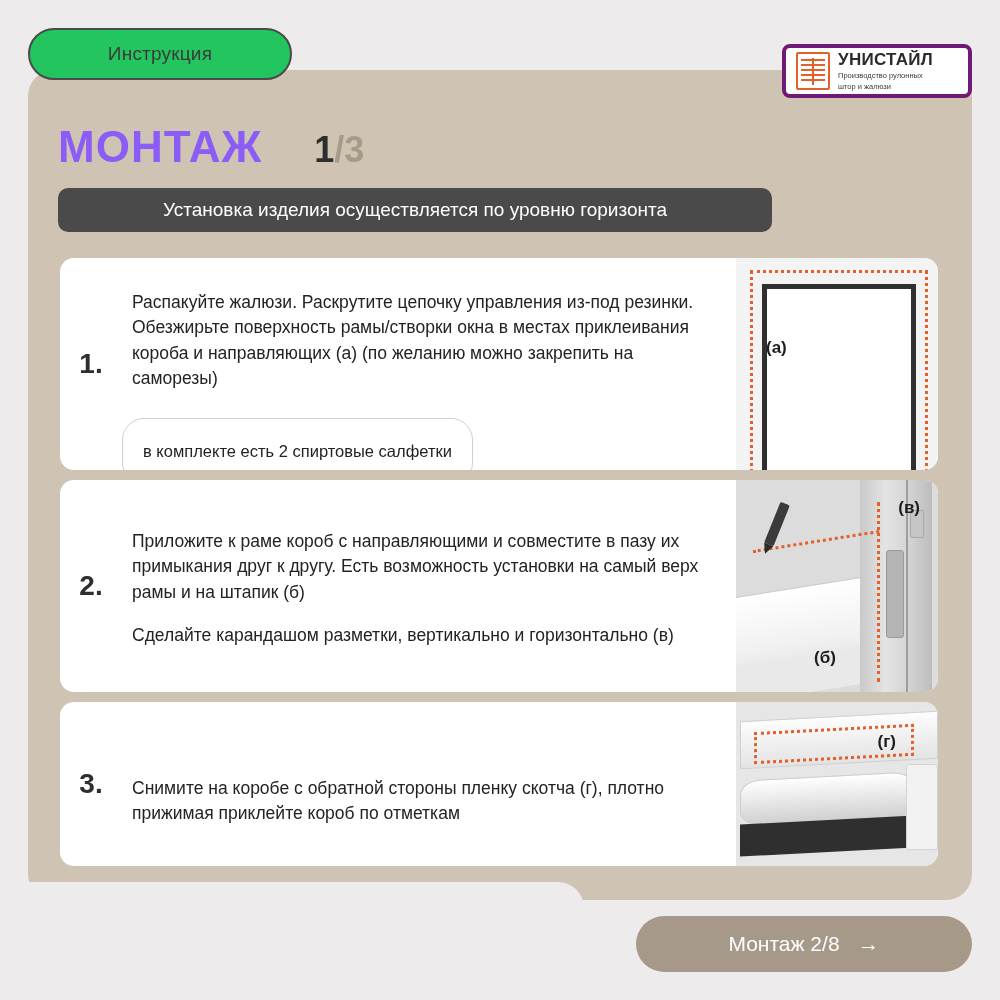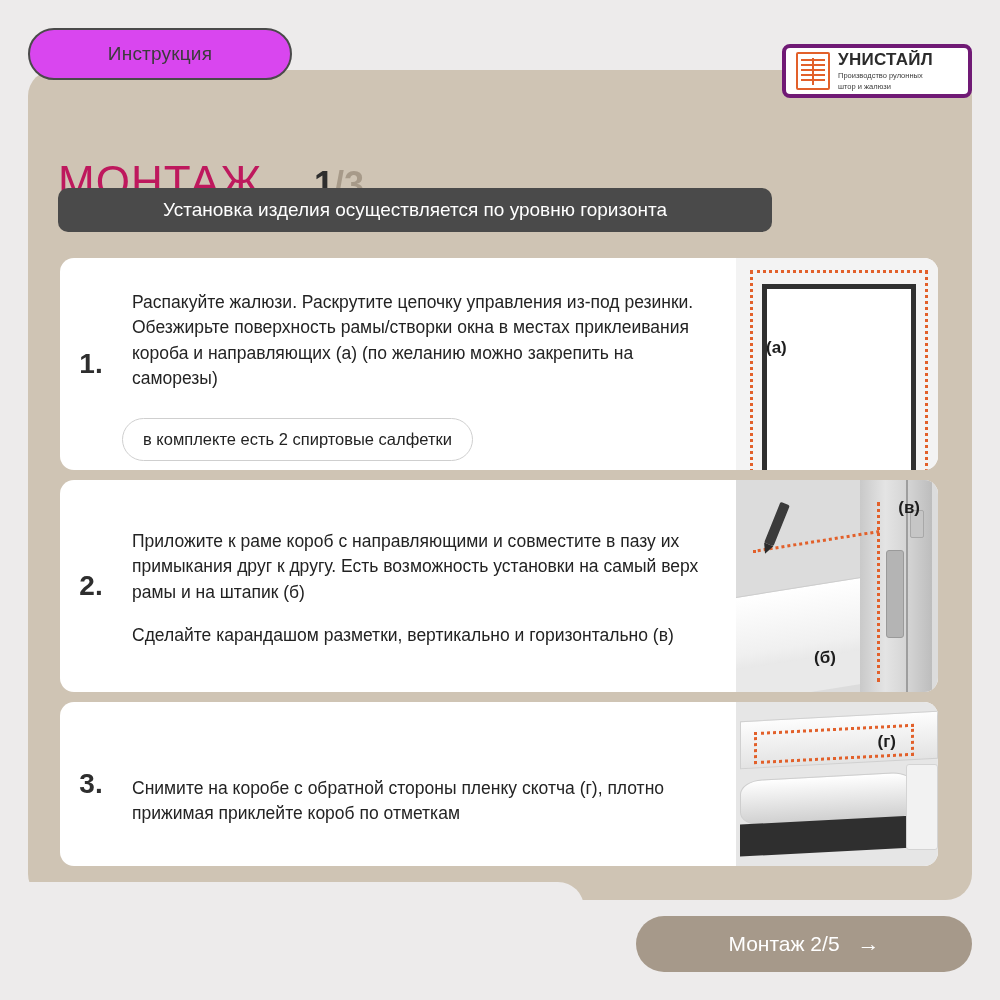--- a/index.html
+++ b/index.html
@@ -30,21 +30,21 @@
     height: 56px;
   }
   .tab-chip {
     position: absolute;
     left: 0;
     top: 0;
     width: 264px;
     height: 52px;
     border: 2px solid #4a4a4a;
     border-radius: 26px;
-    background: #d946ef;
+    background: #22c55e;
     display: flex;
     align-items: center;
     justify-content: center;
     box-sizing: border-box;
   }
   .tab-chip span {
     font-size: 19px;
     color: #3b3b3b;
     letter-spacing: .2px;
   }
@@ -126,24 +126,23 @@
   .title-row {
     position: absolute;
     left: 58px;
     top: 122px;
     display: flex;
     align-items: baseline;
     gap: 52px;
   }
   .title-main {
     font-size: 44px;
-    font-weight: normal;
-    color: #be185d;
+    font-weight: bold;
+    color: #8b5cf6;
     letter-spacing: 1px;
-    margin-top: 35px;
   }
   .title-page {
     font-size: 36px;
     font-weight: bold;
     color: #2e2e2e;
   }
   .title-page .total { color: #a79a89; }
 
   
   .banner {
@@ -198,21 +197,21 @@
   .card-text {
     font-size: 17.5px;
     color: #232323;
     line-height: 1.45;
     margin: 10px;
   }
   .card-text + .card-text { margin-top: 18px; }
   .note-chip {
     display: inline-block;
     margin-top: 16px;
-    padding: 11px 20px;
+    padding: 23px 20px;
     border: 1px solid #cfcfcf;
     border-radius: 22px;
     font-size: 16.5px;
     color: #232323;
     background: #fff;
   }
 
   
   .card-img {
     flex: 0 0 202px;
@@ -480,17 +479,17 @@
       <div class="tube"></div>
       <div class="shadow"></div>
       <div class="endcap"></div>
       <div class="tape"></div>
       <div class="tag">(г)</div>
     </div>
   </div>
 
   <div class="bottom-cut"></div>
   <div class="next-btn">
-    <span class="label">Монтаж 2/5</span>
+    <span class="label">Монтаж 2/8</span>
     <span class="arrow">→</span>
   </div>
 
 </div>
 
 </body></html>

